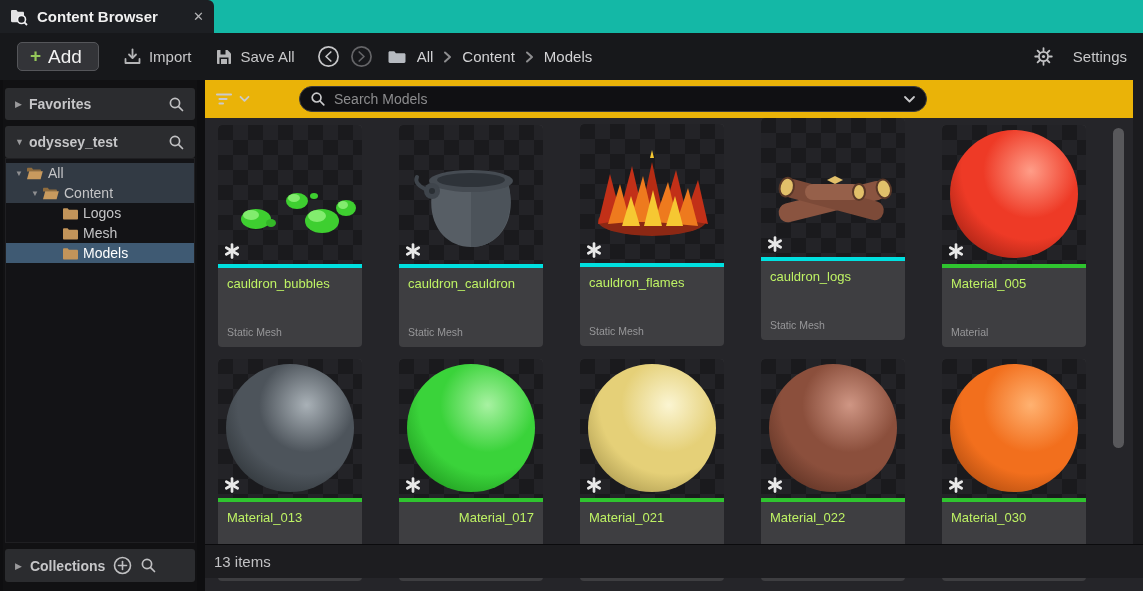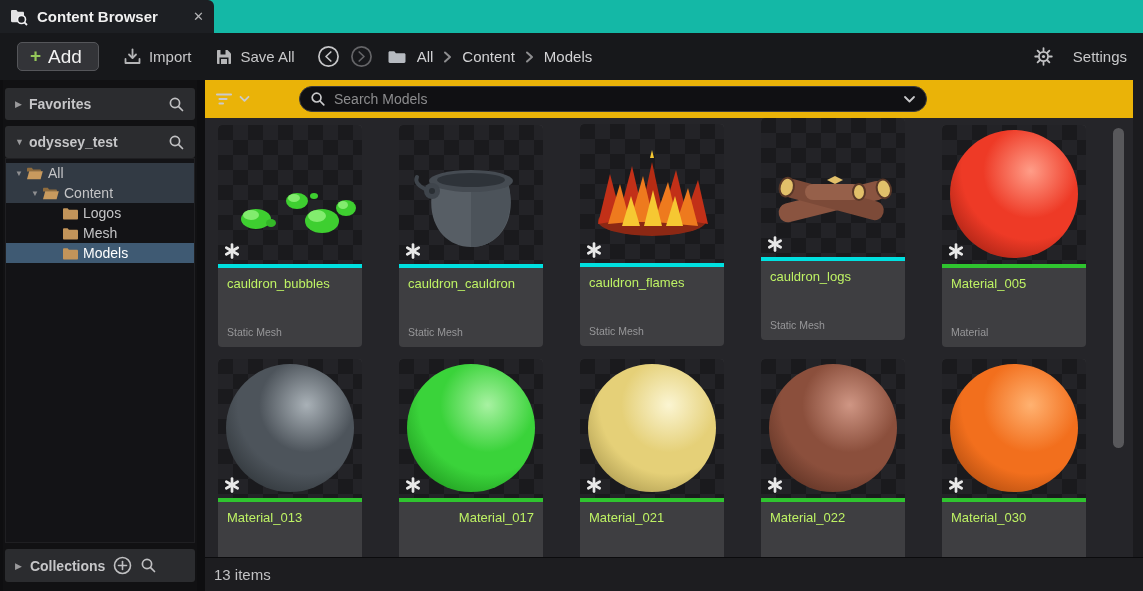--- a/index.html
+++ b/index.html
@@ -63,21 +63,21 @@
   .tile { position:absolute; width:144px; height:222px; border-radius:4px; overflow:hidden; background:#3e3e41; }
   .thumb { position:relative; width:144px; height:139px;
     background:repeating-conic-gradient(#232327 0% 25%, #1a1a1d 0% 50%) 0 0 / 30px 30px; }
   .sphere { position:absolute; left:8px; top:5px; width:128px; height:128px; border-radius:50%; }
   .badge { position:absolute; left:5px; bottom:4px; width:18px; height:18px; }
   .accent { width:144px; height:4px; background:#00e0e0; }
   .label-area { position:relative; width:144px; height:79px; padding:8px 9px 0 9px; }
   .tile-name { color:#bef264; font-size:13px; white-space:nowrap; overflow:hidden; }
   .tile-type { position:absolute; left:9px; bottom:9px; color:#979799; font-size:10.5px; }
 
-  .statusbar { position:absolute; left:0; top:477px; width:938px; height:34px; background:#1d1d20;
+  .statusbar { position:absolute; left:0; top:464px; width:938px; height:34px; background:#1d1d20;
     border-top:1px solid #0b0b0d; display:flex; align-items:center; }
   .status-text { margin-left:9px; color:#c2c2c4; font-size:15px; }
   .right-edge { position:absolute; right:0; top:0; width:10px; height:477px; background:#1b1b1e; }
   .scroll-thumb { position:absolute; left:908px; top:48px; width:11px; height:320px; background:#58585b; border-radius:5.5px; }
 
   svg { display:block; }
 </style>
 </head>
 <body>
 

